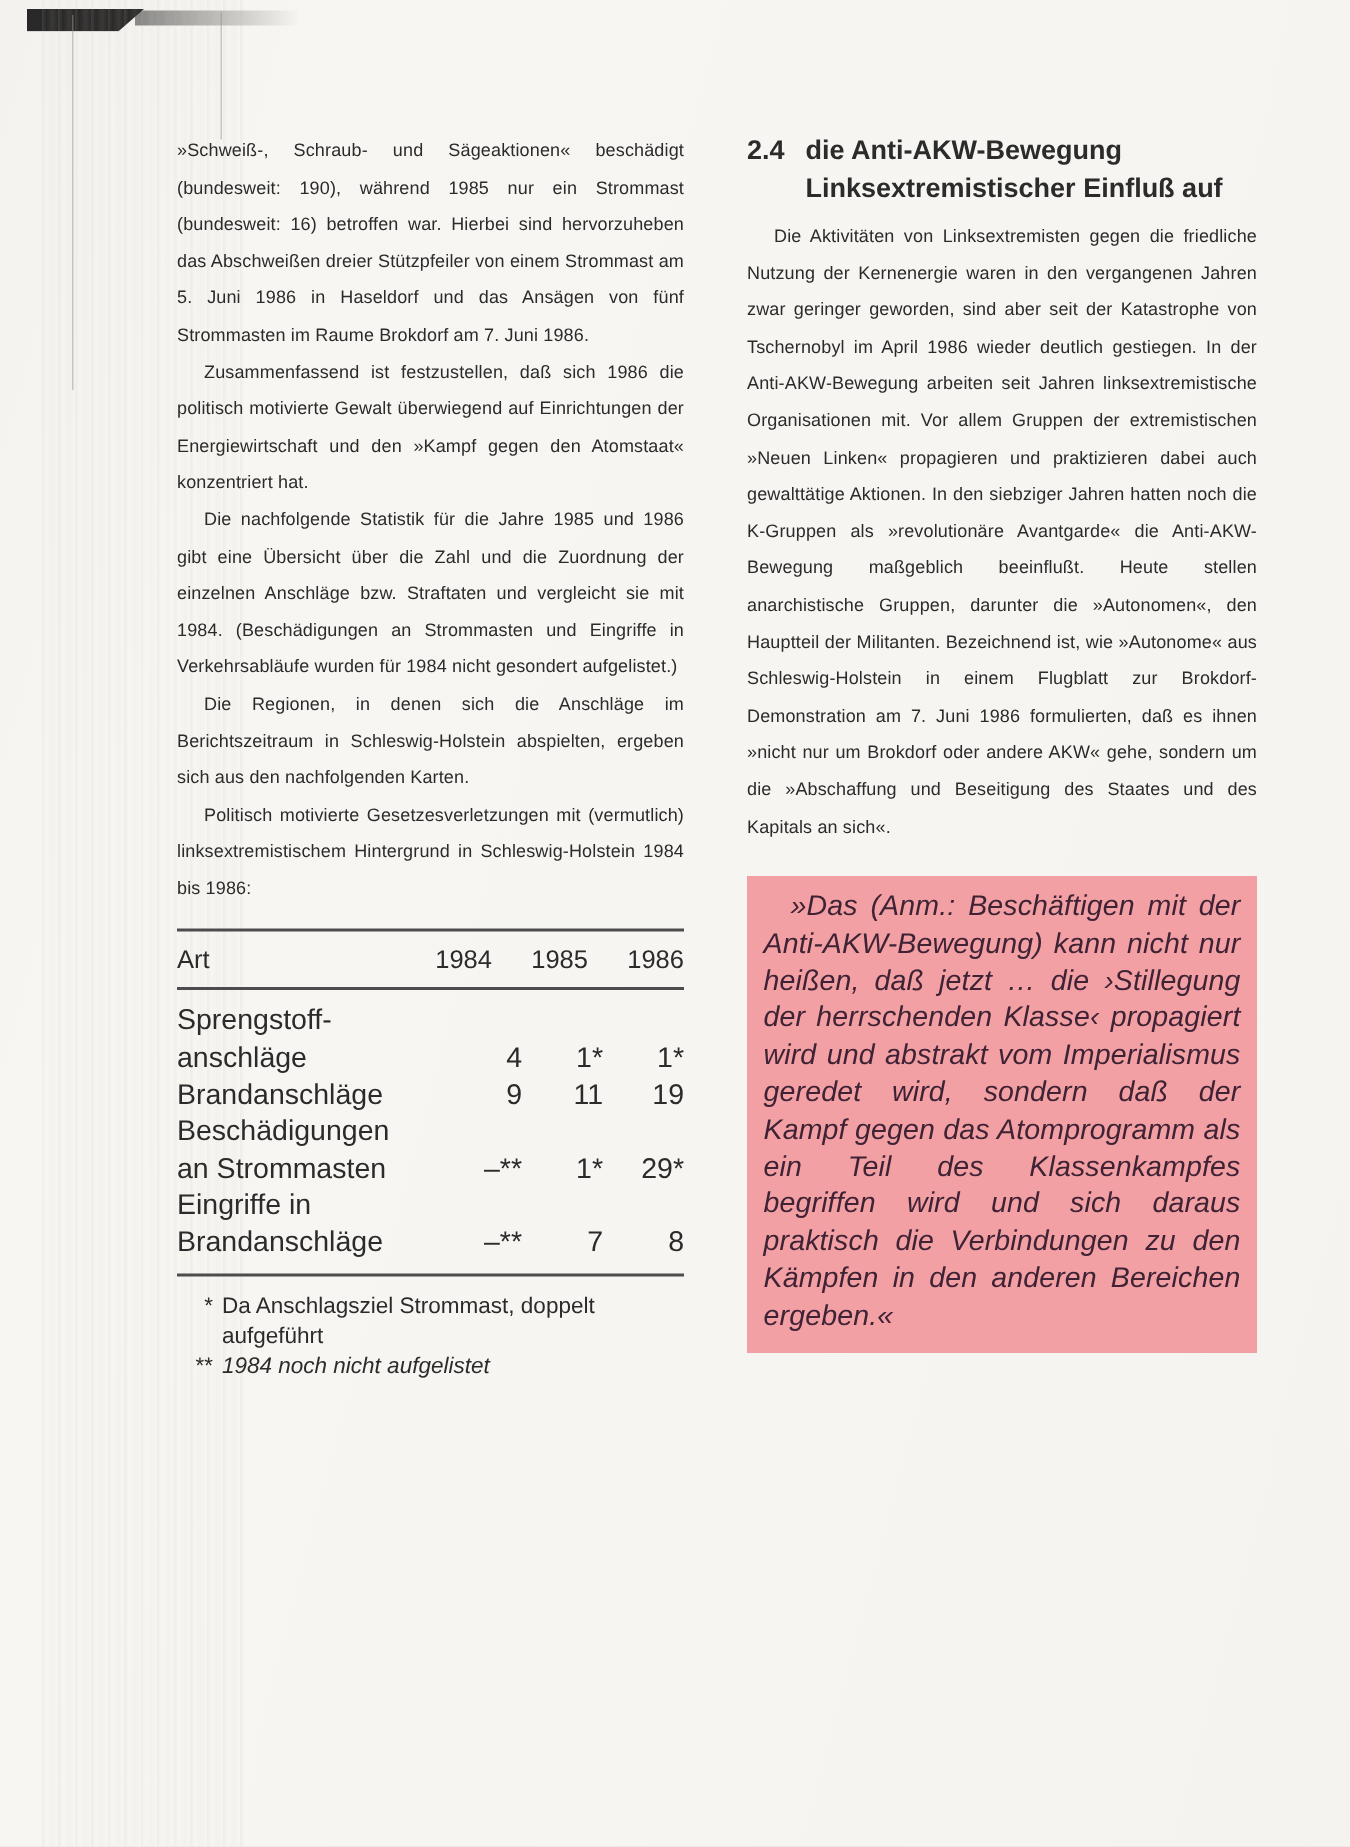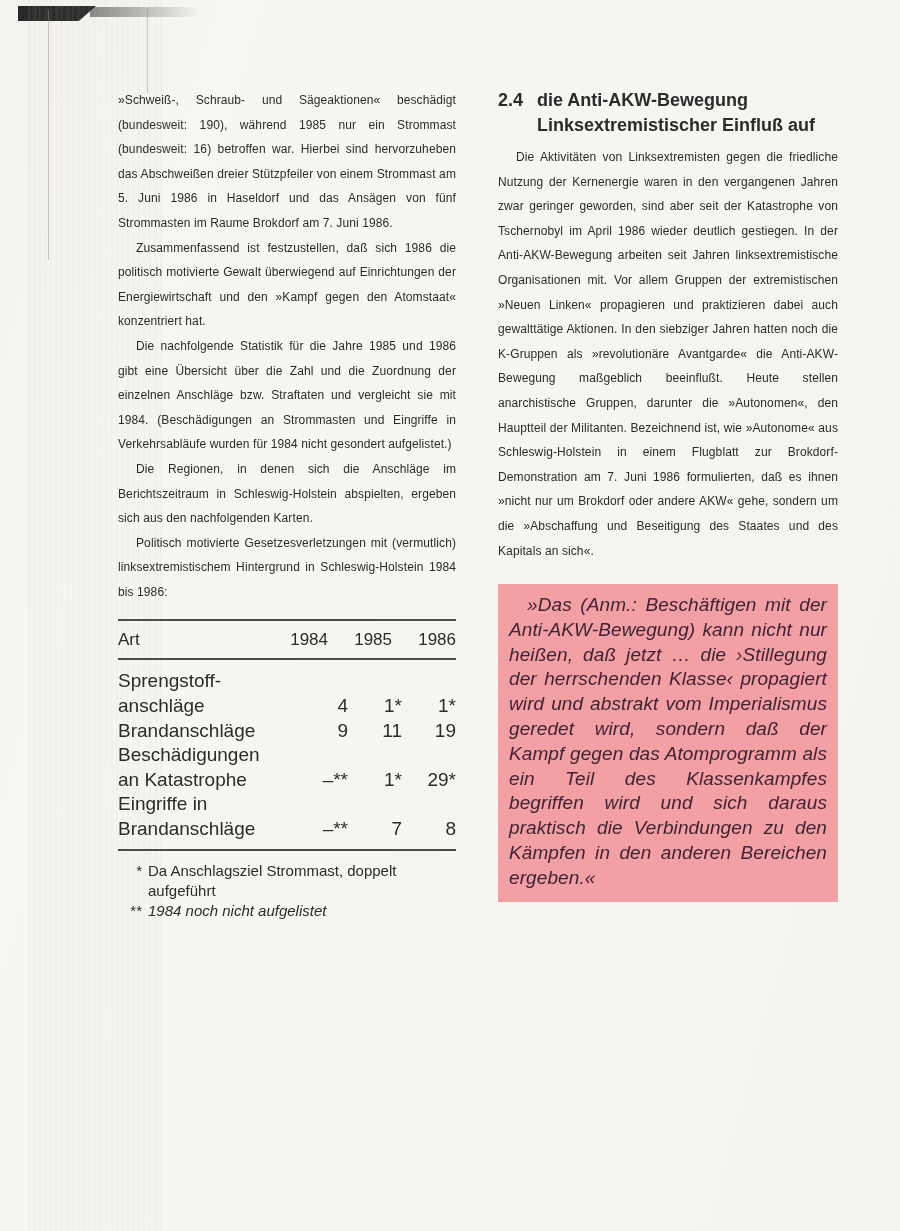--- a/index.html
+++ b/index.html
@@ -160,21 +160,21 @@
             <div>Brandanschläge</div>
           </div>
           <div class="t-val">9</div>
           <div class="t-val">11</div>
           <div class="t-val">19</div>
         </div>
 
         <div class="t-row">
           <div class="t-label">
             <div>Beschädigungen</div>
-            <div>an Katastrophe</div>
+            <div>an Strommasten</div>
           </div>
           <div class="t-val">–**</div>
           <div class="t-val">1*</div>
           <div class="t-val">29*</div>
         </div>
 
         <div class="t-row">
           <div class="t-label">
             <div>Eingriffe in</div>
             <div>Brandanschläge</div>

